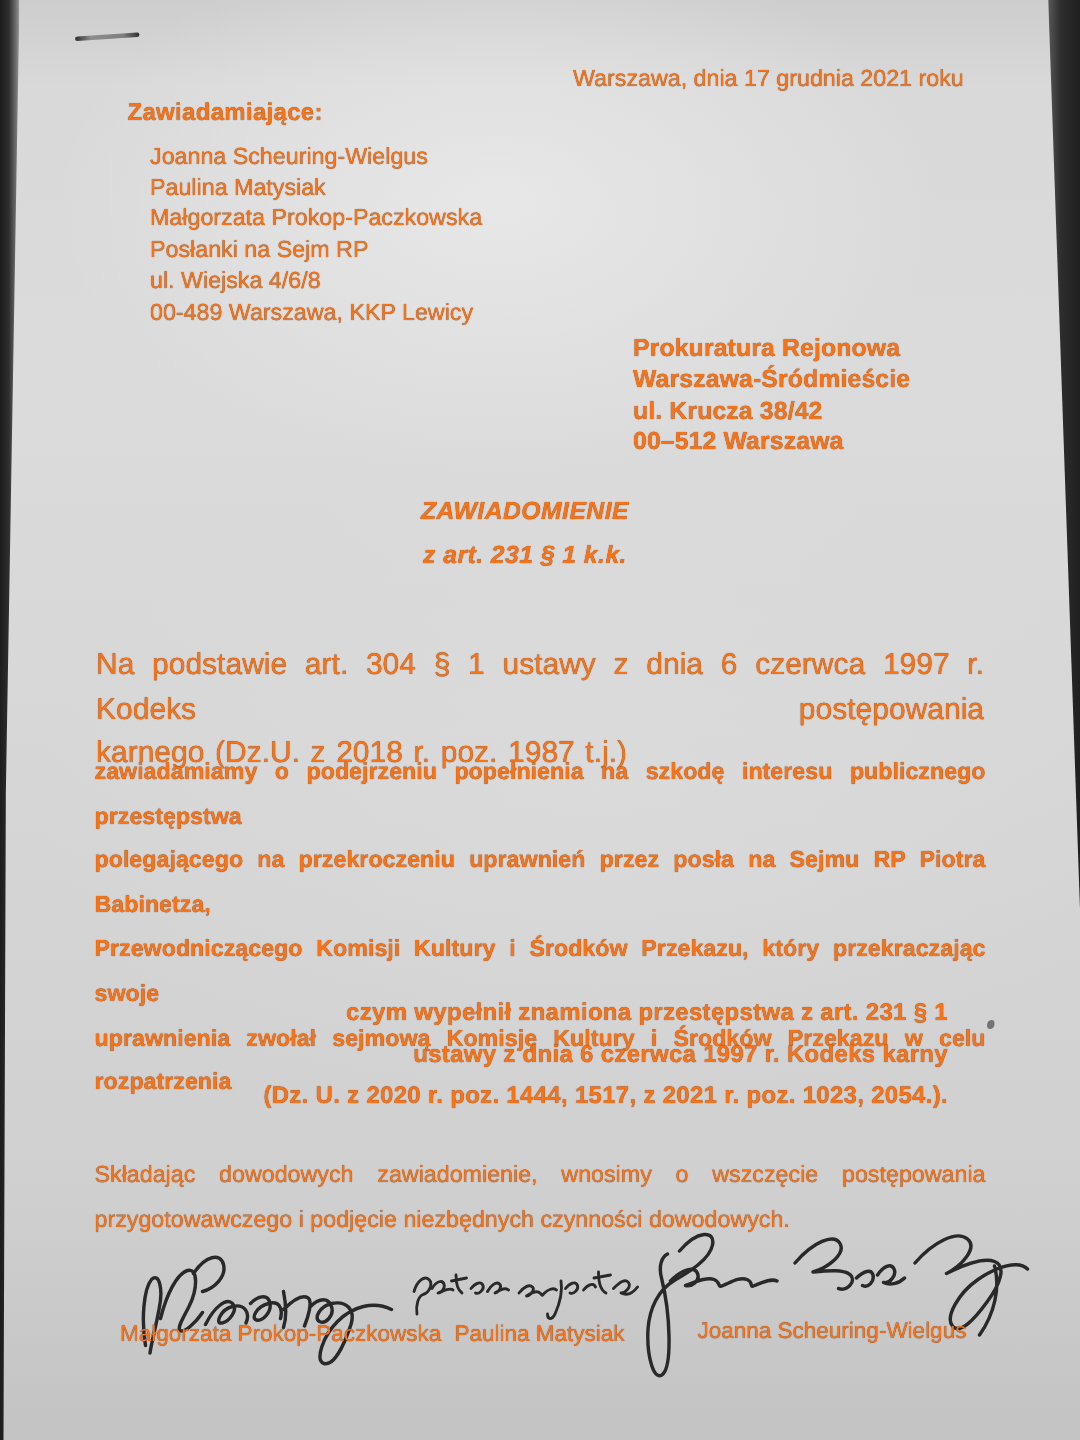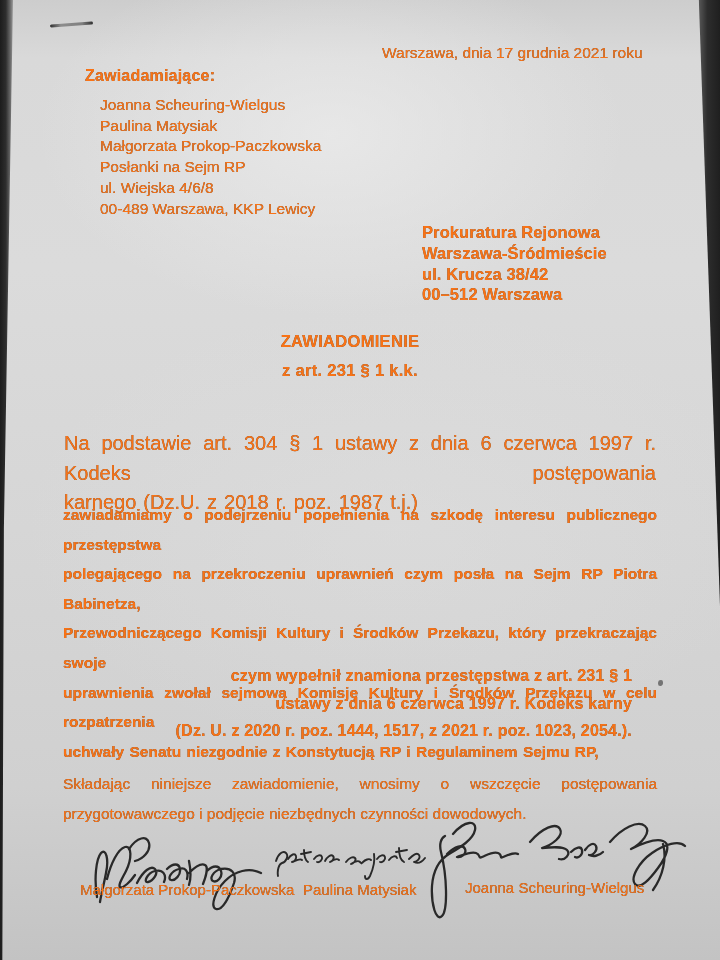--- a/index.html
+++ b/index.html
@@ -39,21 +39,21 @@
   
   .ink{color:#f97316;text-shadow:0 0 .6px rgba(35,35,35,.85);}
   .b{font-weight:bold;}
   .ln{white-space:nowrap;}
   .j{text-align:justify;text-align-last:justify;white-space:normal;}
   
   .date{position:absolute;top:44px;left:382px;font-size:15.5px;}
   .senders-head{position:absolute;top:67px;left:85px;font-size:16px;letter-spacing:.2px;}
   .senders{position:absolute;top:95px;left:100px;font-size:15.5px;line-height:20.7px;}
   .recipient{position:absolute;top:222px;left:402px;font-size:16.5px;line-height:20.8px;letter-spacing:.1px;margin-left:20px;}
-  .title{position:absolute;top:327px;left:50px;width:600px;text-align:center;font-size:16.5px;line-height:28.5px;letter-spacing:.3px;}
+  .title{position:absolute;top:327px;left:50px;width:600px;text-align:center;font-size:16.5px;line-height:28.5px;letter-spacing:.3px;font-style:italic;}
   .legal{position:absolute;top:429px;left:64px;width:592px;font-size:20px;line-height:29.5px;word-spacing:1.5px;}
   .notice{position:absolute;top:500px;left:63px;width:594px;font-size:15.5px;line-height:29.6px;word-spacing:1px;font-weight:bold;}
   .qualif{position:absolute;top:662px;left:32px;width:600px;text-align:right;font-size:16px;line-height:27.5px;letter-spacing:.2px;}
   .request{position:absolute;top:769px;left:63px;width:594px;font-size:15.5px;line-height:29.5px;}
   .sig{position:absolute;}
   .sig svg{display:block;}
   .sig-name{position:absolute;font-size:15px;white-space:nowrap;}
   .name1{top:881px;left:80px;}
   .name2{top:881px;left:303px;}
   .name3{top:879px;left:465px;}
@@ -92,34 +92,33 @@
   <div class="ln">z art. 231 § 1 k.k.</div>
 </div>
 
 <div class="legal ink">
   <div class="j">Na podstawie art. 304 § 1 ustawy z dnia 6 czerwca 1997 r. Kodeks postępowania</div>
   <div class="ln">karnego (Dz.U. z 2018 r. poz. 1987 t.j.)</div>
 </div>
 
 <div class="notice ink">
   <div class="j">zawiadamiamy o podejrzeniu popełnienia na szkodę interesu publicznego przestępstwa</div>
-  <div class="j">polegającego na przekroczeniu uprawnień czym posła na Sejm RP Piotra Babinetza,</div>
+  <div class="j">polegającego na przekroczeniu uprawnień przez posła na Sejmu RP Piotra Babinetza,</div>
   <div class="j">Przewodniczącego Komisji Kultury i Środków Przekazu, który przekraczając swoje</div>
   <div class="j">uprawnienia zwołał sejmową Komisję Kultury i Środków Przekazu w celu rozpatrzenia</div>
-  <div class="ln">uchwały Senatu niezgodnie z Konstytucją RP i Regulaminem Sejmu RP,</div>
 </div>
 
 <div class="qualif ink b">
   <div>czym wypełnił znamiona przestępstwa z art. 231 § 1</div>
   <div>ustawy z dnia 6 czerwca 1997 r. Kodeks karny</div>
   <div>(Dz. U. z 2020 r. poz. 1444, 1517, z 2021 r. poz. 1023, 2054.).</div>
 </div>
 
 <div class="request ink">
-  <div class="j">Składając niniejsze zawiadomienie, wnosimy o wszczęcie postępowania</div>
+  <div class="j">Składając dowodowych zawiadomienie, wnosimy o wszczęcie postępowania</div>
   <div class="ln">przygotowawczego i podjęcie niezbędnych czynności dowodowych.</div>
 </div>
 
 <div class="sig" style="left:85px;top:827px;">
   <svg width="192" height="95" viewBox="0 0 192 95" fill="none" stroke="#1c1c1c" stroke-width="2.3" stroke-linecap="round" stroke-linejoin="round" opacity="0.92">
     <path d="M12,70 C9,52 11,32 16,26 C21,21 24,32 21,46 C19,57 16,68 15,75"></path>
     <path d="M22,52 C26,36 33,22 40,20 C47,18 47,32 41,44 C37,52 33,58 35,60 C38,62 46,54 50,48"></path>
     <path d="M44,22 C52,10 62,8 64,16 C66,24 58,32 50,34"></path>
     <path d="M52,56 C58,44 66,38 70,42 C74,46 68,54 63,55 C58,56 62,46 70,44 C78,42 82,48 79,55 M82,42 C88,36 94,36 95,42 C96,48 90,54 86,53 C82,52 86,44 94,42 C100,40 104,44 102,52 M104,34 C106,44 106,52 104,58 M104,46 C110,40 116,36 120,38 C124,40 120,52 118,57 M122,44 C128,38 134,38 136,44 C138,50 132,56 128,54 C124,52 128,44 136,42 C146,40 152,46 149,56 C145,68 138,84 131,82 C125,80 130,64 140,54 C150,44 164,40 176,46"></path>
   </svg>

